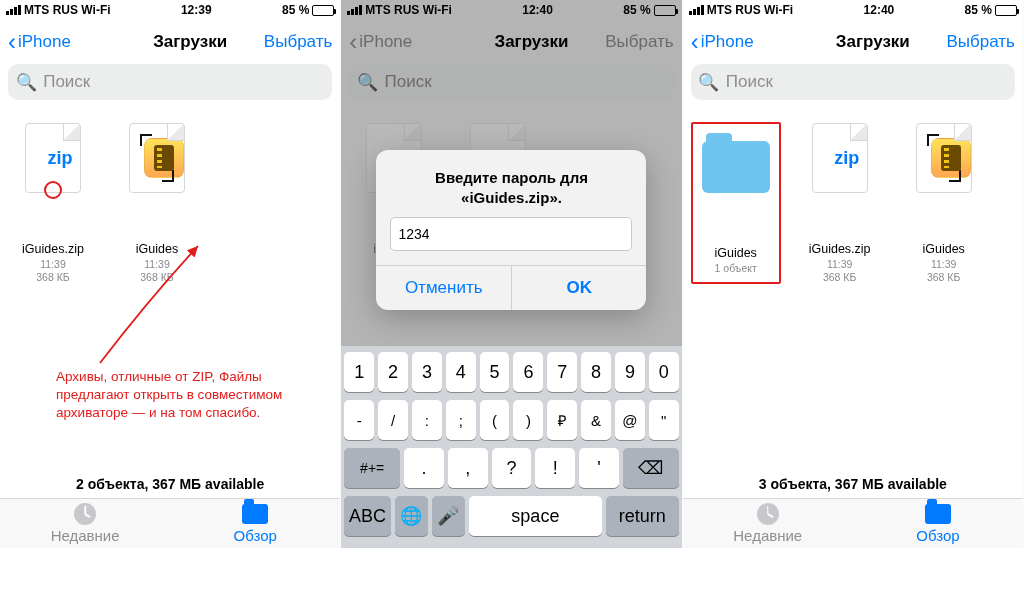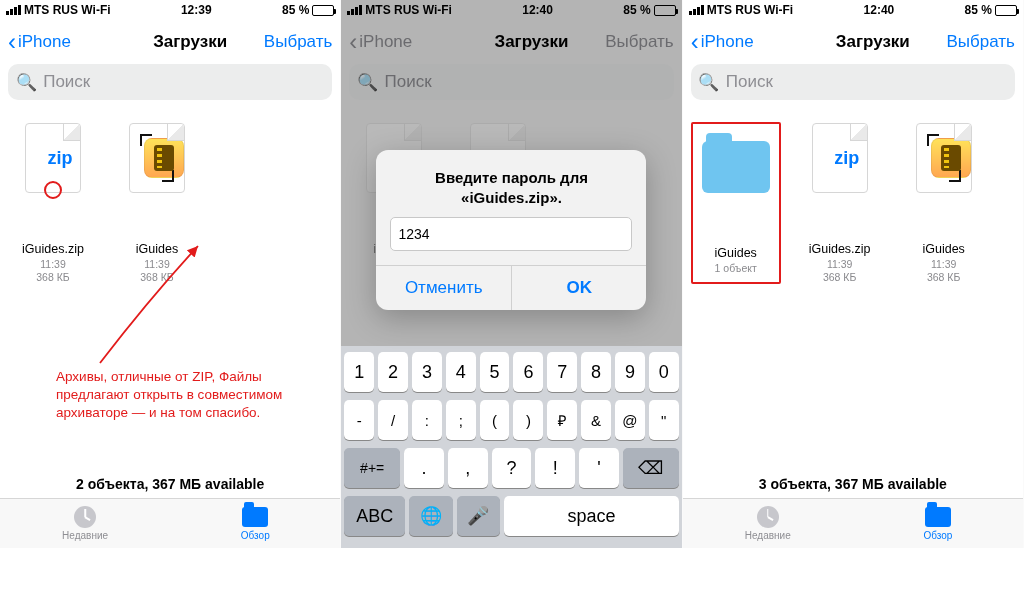--- a/index.html
+++ b/index.html
@@ -49,21 +49,21 @@
   .redcircle{position:absolute;bottom:-5px;left:50%;transform:translateX(-50%);width:18px;height:18px;border:2px solid #e21b1b;border-radius:50%;}
   .fname{font-size:12.5px;line-height:1.15;margin-bottom:2px;word-break:break-word;margin-top:48px;}
   .fmeta{font-size:10.5px;color:#8a8a8e;line-height:1.2;}
   .redbox{outline:2.5px solid #e21b1b;outline-offset:-2px;padding:4px 2px;border-radius:2px;}
   
   .annot{position:absolute;color:#e21b1b;font-size:13.5px;line-height:1.35;width:240px;}
   .arrow-svg{position:absolute;}
   
   .summary{text-align:center;font-size:14px;font-weight:700;padding:8px 0 6px;}
   .tabbar{height:50px;border-top:1px solid #d6d6d6;background:#f8f8f8;display:flex;}
-  .tab{flex:1;display:flex;flex-direction:column;align-items:center;justify-content:center;gap:2px;font-size:10px;color:#8e8e93;}
+  .tab{flex:1;display:flex;flex-direction:column;align-items:center;justify-content:center;gap:2px;font-size:15px;color:#8e8e93;}
   .tab.active{color:#007aff;}
   .tab .ico{width:26px;height:22px;display:flex;align-items:center;justify-content:center;}
   .clockicon{width:22px;height:22px;border-radius:50%;background:#c7c7cc;position:relative;}
   .clockicon::before{content:"";position:absolute;left:50%;top:50%;width:1.5px;height:8px;background:#fff;transform-origin:bottom;transform:translate(-50%,-100%);}
   .clockicon::after{content:"";position:absolute;left:50%;top:50%;width:1.5px;height:6px;background:#fff;transform-origin:bottom;transform:translate(-50%,-100%) rotate(120deg);}
   .foldertab{width:26px;height:20px;background:currentColor;border-radius:3px;position:relative;}
   .foldertab::before{content:"";position:absolute;top:-5px;left:2px;width:10px;height:7px;background:currentColor;border-radius:2px 2px 0 0;}
   
   .modal{position:absolute;left:50%;top:150px;transform:translateX(-50%);width:270px;background:#f2f2f2;border-radius:12px;overflow:hidden;box-shadow:0 8px 30px rgba(0,0,0,.25);z-index:5;}
   .modal .msg{padding:18px 16px 10px;text-align:center;font-size:15px;font-weight:600;line-height:1.3;}
@@ -257,20 +257,21 @@
         <div class="key">?</div>
         <div class="key">!</div>
         <div class="key">'</div>
         <div class="key dark" style="flex: 1.4 1 0%;">⌫</div>
       </div>
     <div class="krow">
       <div class="key dark" style="flex:1.4">ABC</div>
       <div class="key dark" style="flex:1">🌐</div>
       <div class="key dark" style="flex:1">🎤</div>
       <div class="key space">space</div>
+      <div class="key dark wide">return</div>
     </div>
   </div>
 </div>
 
 <div class="screen">
   <div class="statusbar">
     <div class="left">
         <span class="sig">
           <span></span>
           <span></span>

